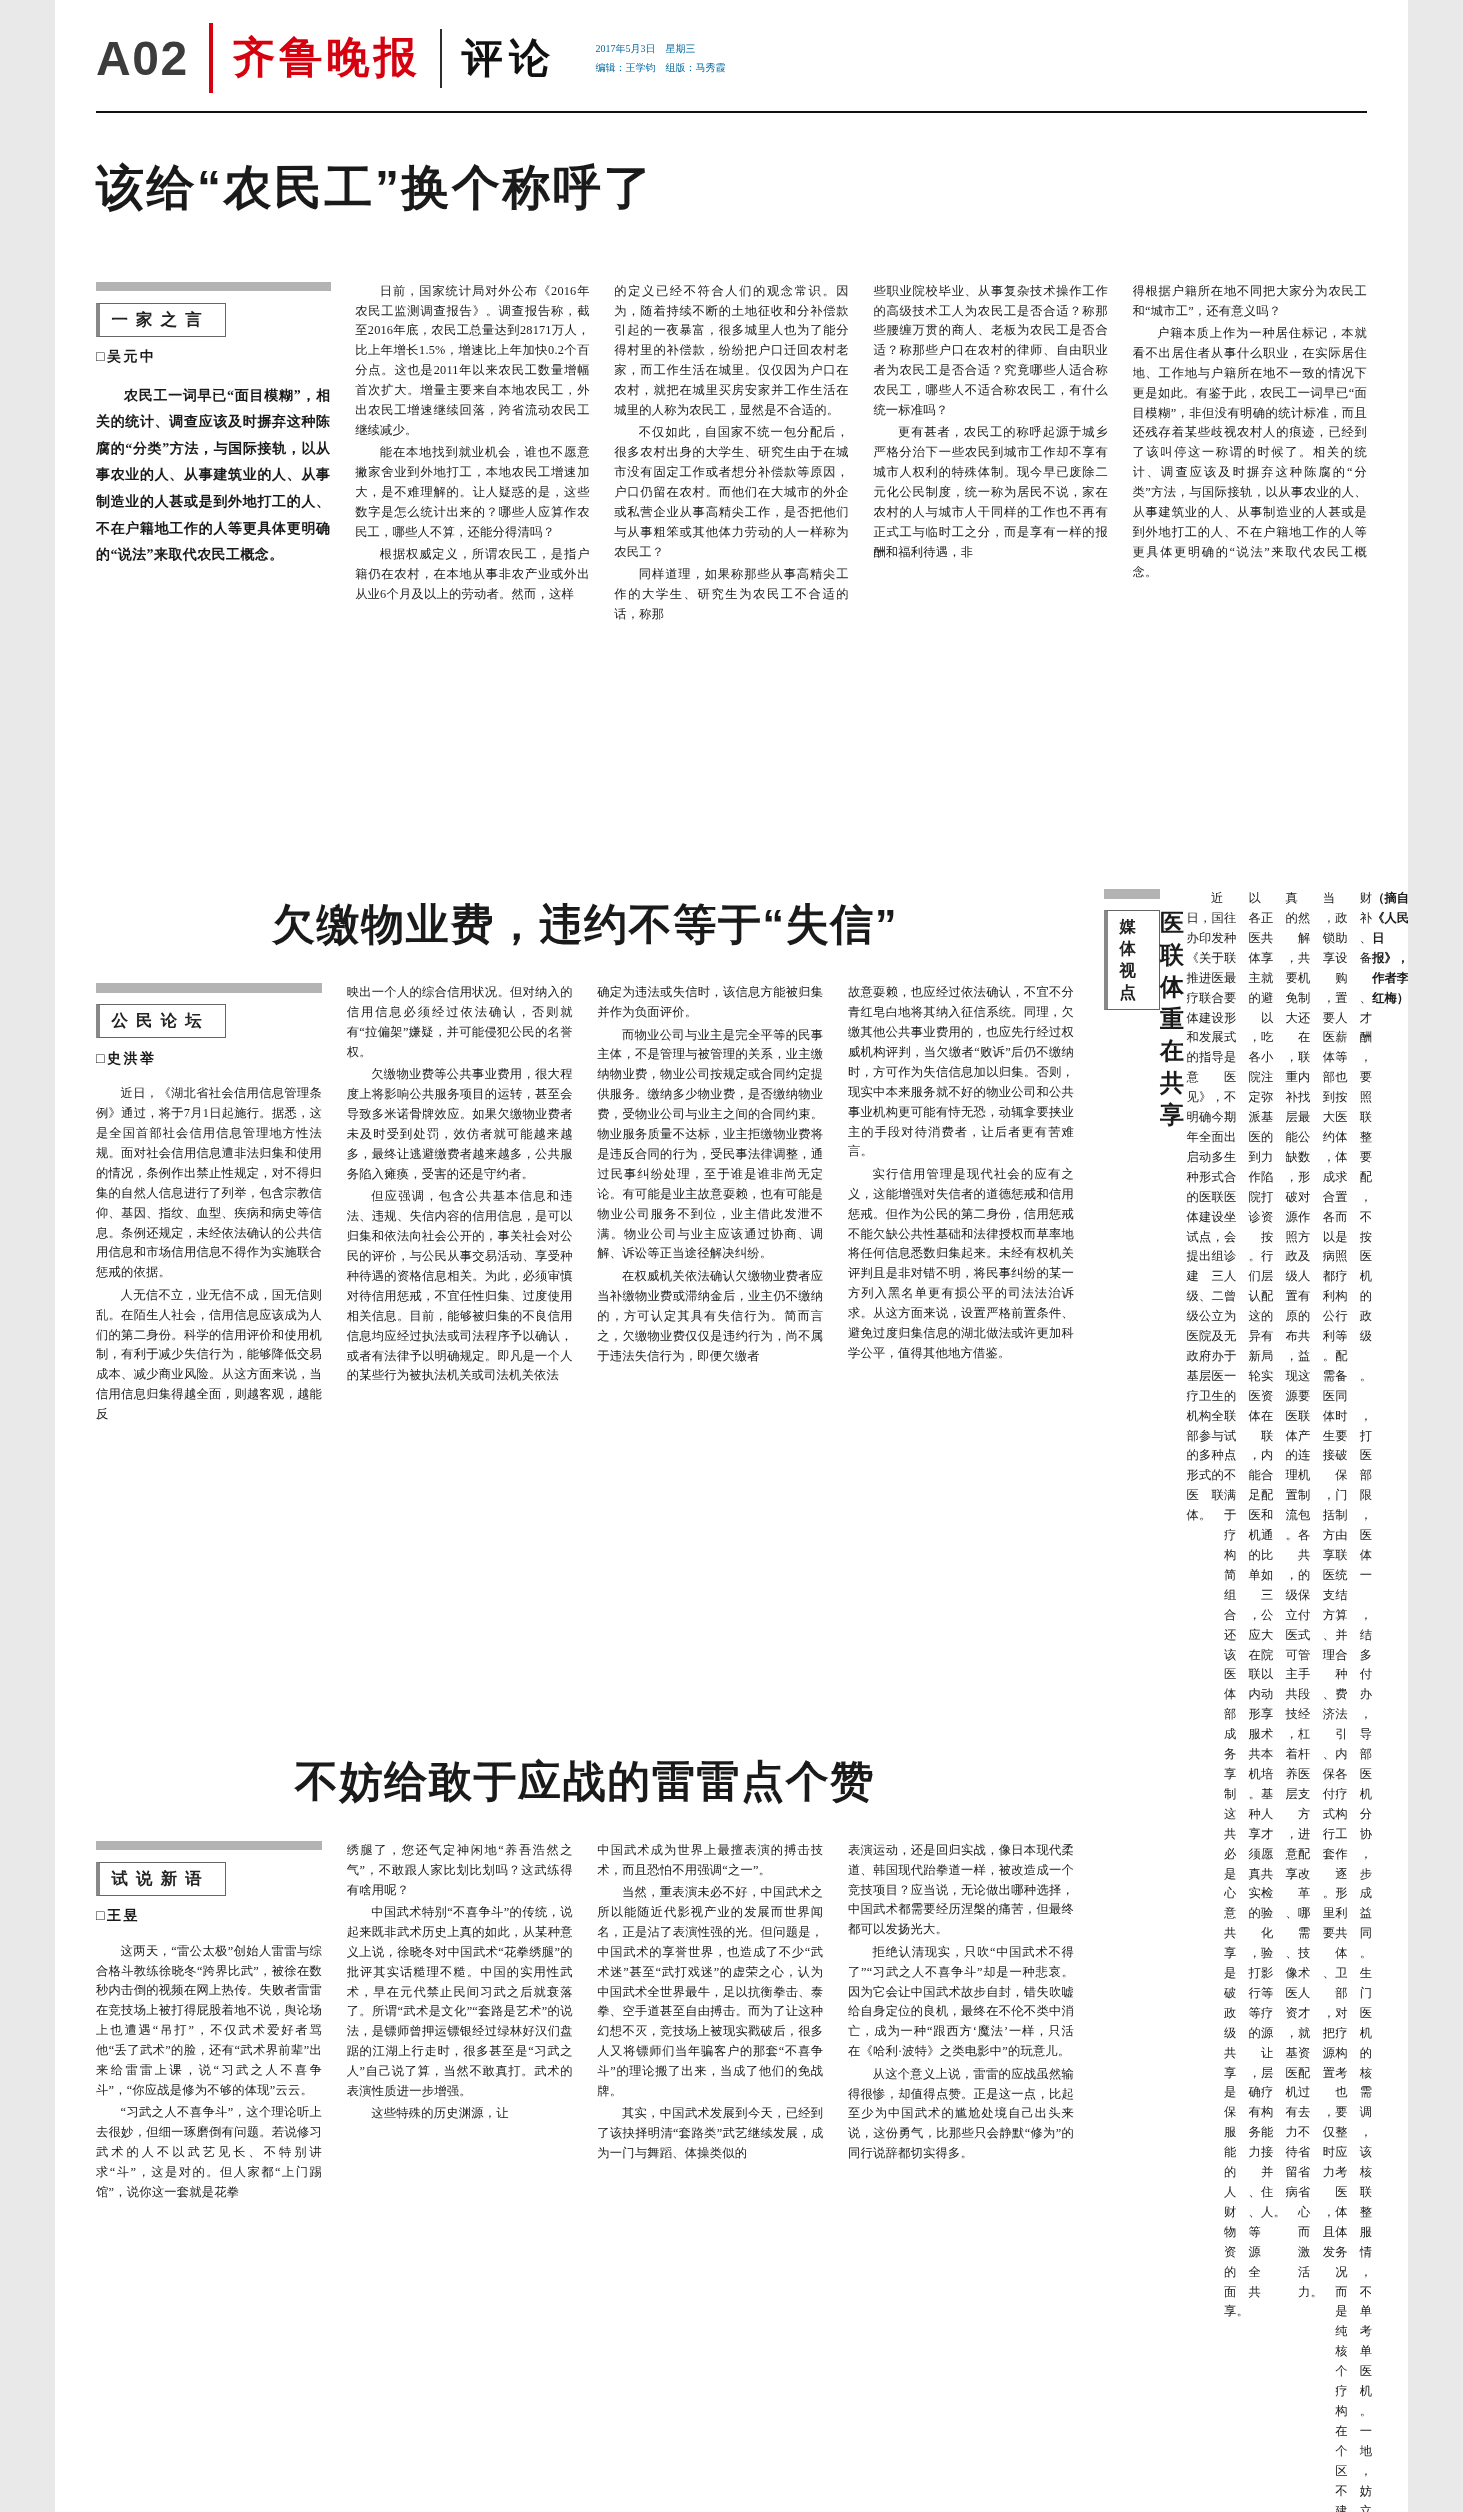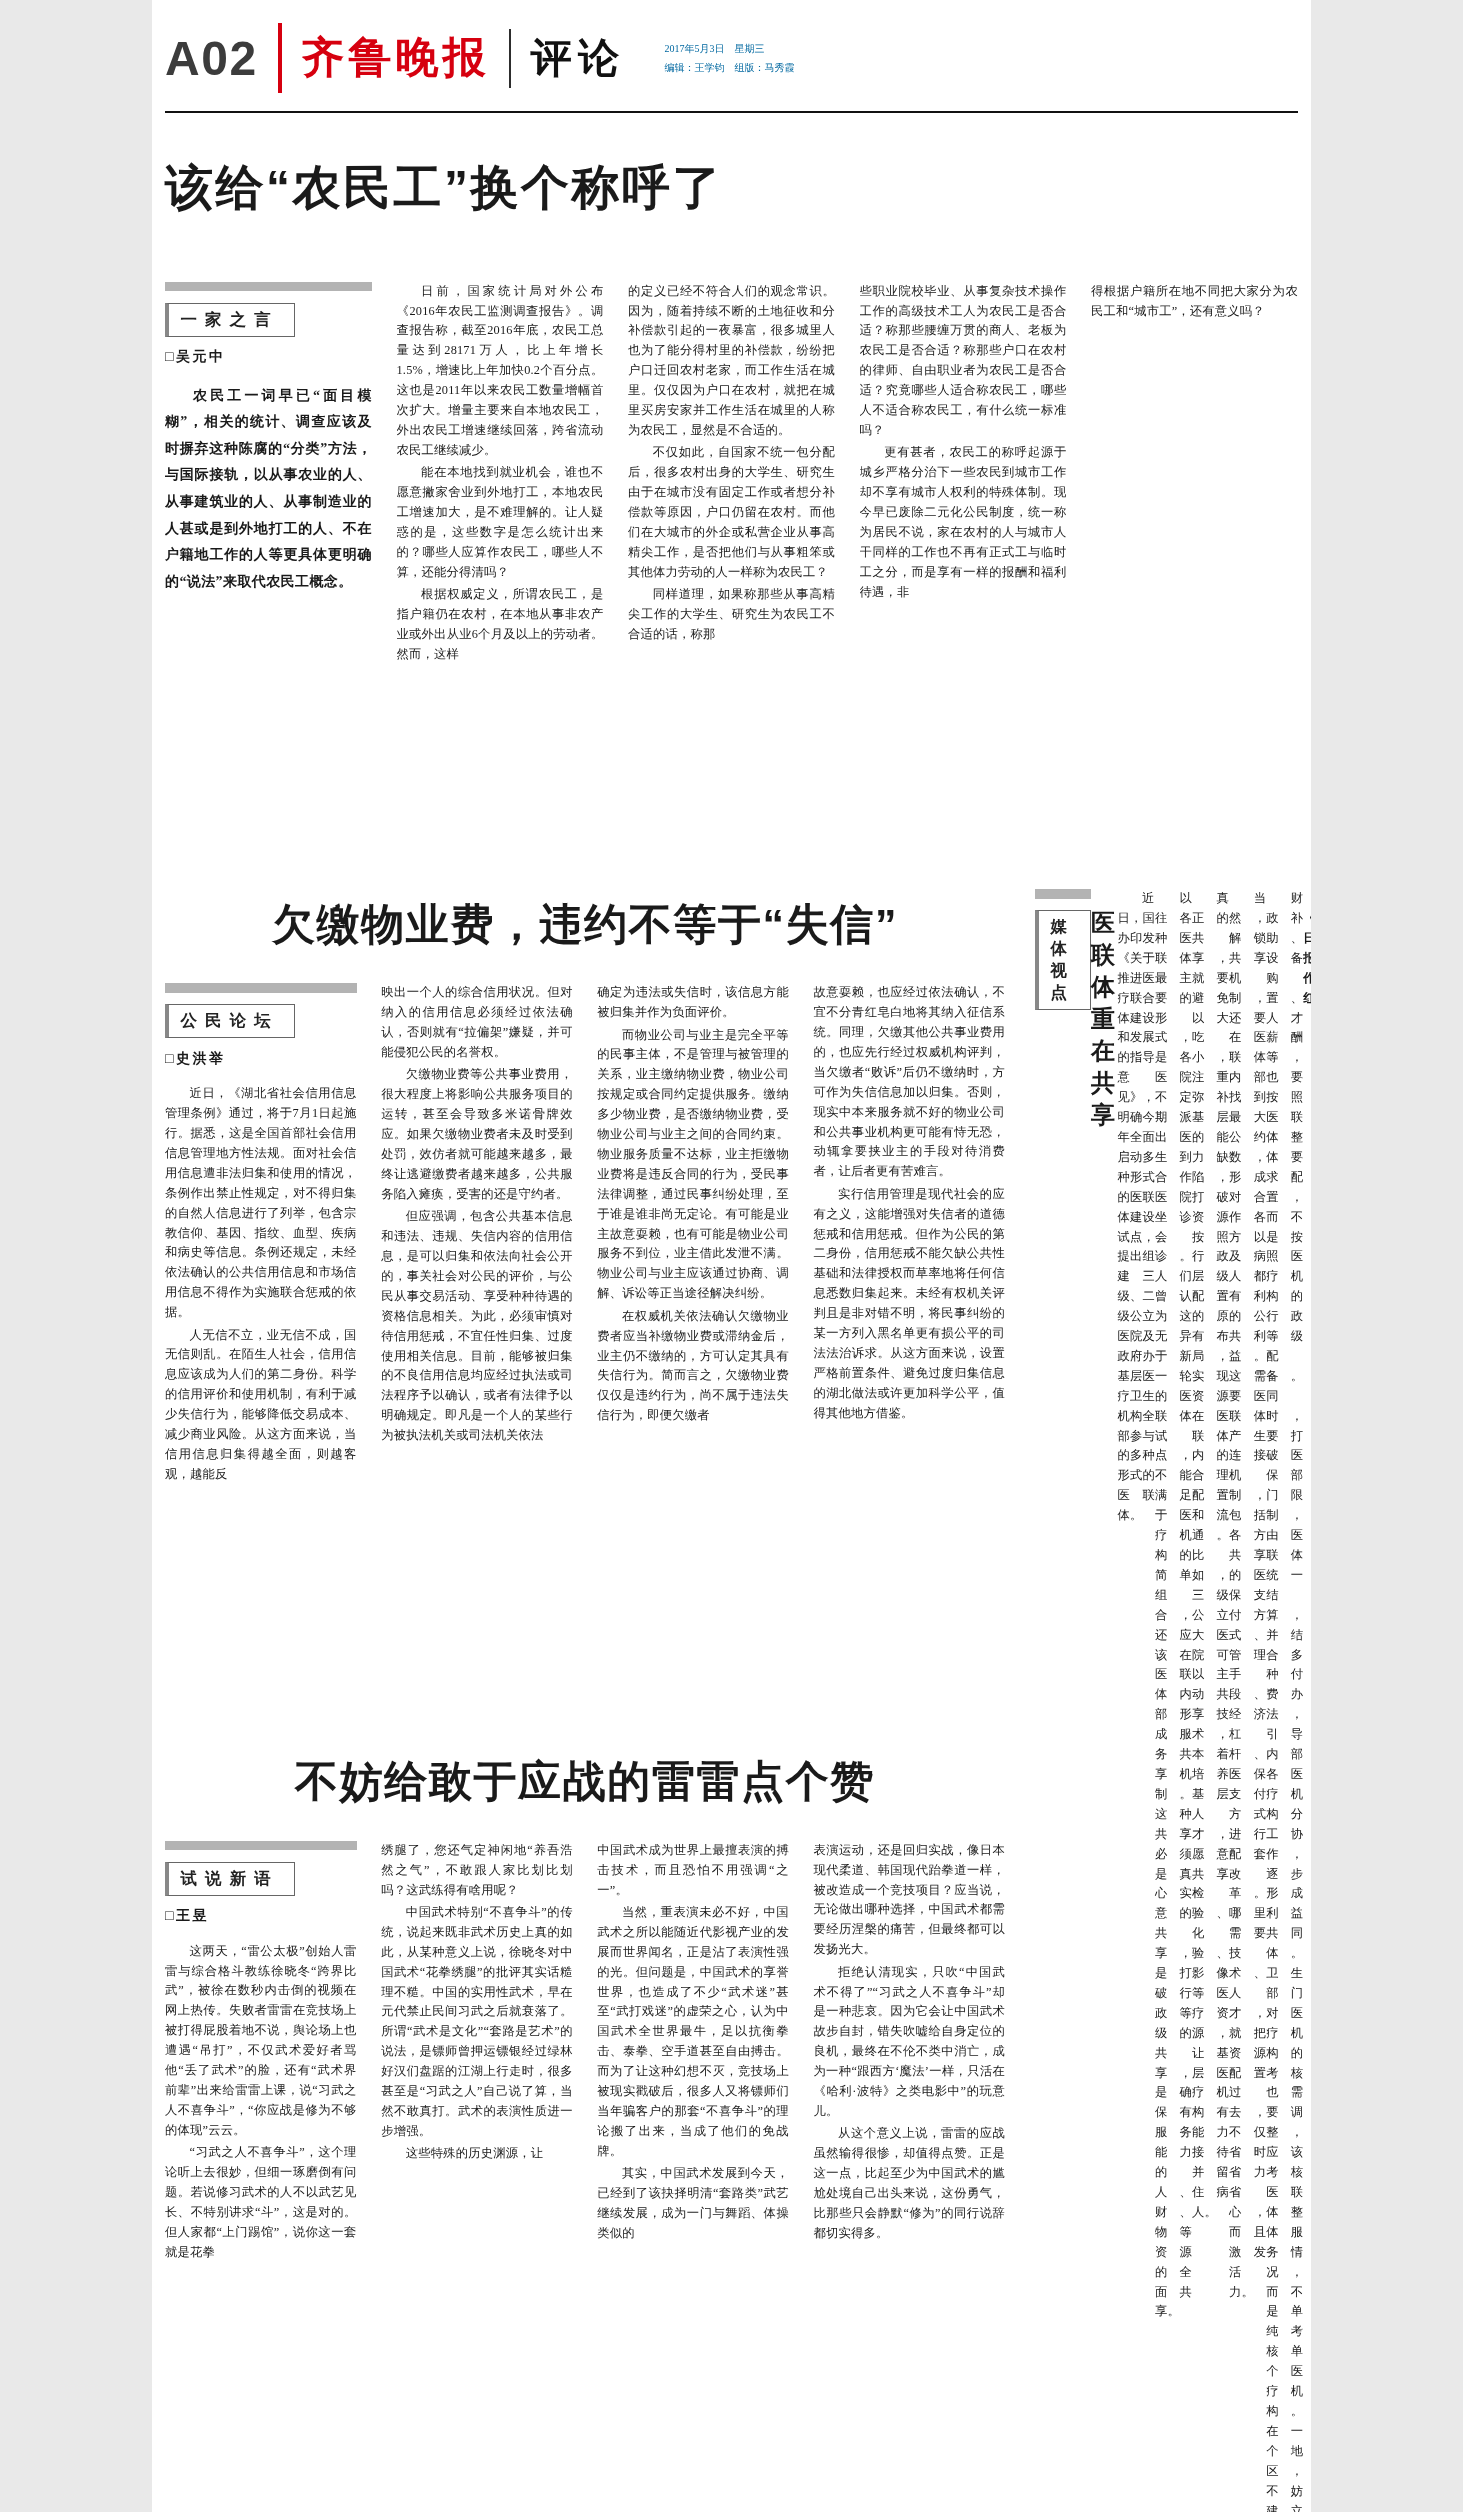--- a/index.html
+++ b/index.html
@@ -1,19 +1,19 @@
 <!DOCTYPE html>
 <html style="font-size:13px"><head>
 <meta charset="utf-8">
 <style>
   * { margin:0; padding:0; box-sizing:border-box; }
   html, body { background:#e9e9e9; }
   .page {
-    width:1159px; height:2512px; margin:0 auto; background:#ffffff;
-    padding:0 13px; position:relative; overflow:hidden;
+    width:1353px; height:2512px; margin:0 auto; background:#ffffff;
+    padding:0 41px; position:relative; overflow:hidden;
     font-family:"Liberation Serif","DejaVu Serif",serif; color:#1a1a1a;
   }
   
   .masthead{ display:flex; align-items:center; gap:19.7px; padding-top:23px; padding-bottom:18px; border-bottom:2.5px solid #111; }
   .pagenum{ font-family:"Liberation Sans","DejaVu Sans",sans-serif; font-size:48px; font-weight:bold; color:#3c3c3c; letter-spacing:1.6px; }
   .red-sep{ width:4.1px; height:70px; background:#d6000f; }
   .paper-name{ font-size:43px; font-weight:bold; color:#d6000f; letter-spacing:4.1px; }
   .v-sep{ width:1.6px; height:59px; background:#2d2d2d; }
   .section-name{ font-family:"Liberation Sans","DejaVu Sans",sans-serif; font-size:41px; font-weight:bold; letter-spacing:6.6px; color:#111;text-align:center; }
   .date-block{ font-size:10px; color:#0369a1; line-height:1.9; margin-left:19px; align-self:center; }
@@ -82,20 +82,21 @@
         <p class="body cont">的定义已经不符合人们的观念常识。因为，随着持续不断的土地征收和分补偿款引起的一夜暴富，很多城里人也为了能分得村里的补偿款，纷纷把户口迁回农村老家，而工作生活在城里。仅仅因为户口在农村，就把在城里买房安家并工作生活在城里的人称为农民工，显然是不合适的。</p>
         <p class="body">不仅如此，自国家不统一包分配后，很多农村出身的大学生、研究生由于在城市没有固定工作或者想分补偿款等原因，户口仍留在农村。而他们在大城市的外企或私营企业从事高精尖工作，是否把他们与从事粗笨或其他体力劳动的人一样称为农民工？</p>
         <p class="body">同样道理，如果称那些从事高精尖工作的大学生、研究生为农民工不合适的话，称那</p>
       </div>
       <div class="col a1-col">
         <p class="body cont">些职业院校毕业、从事复杂技术操作工作的高级技术工人为农民工是否合适？称那些腰缠万贯的商人、老板为农民工是否合适？称那些户口在农村的律师、自由职业者为农民工是否合适？究竟哪些人适合称农民工，哪些人不适合称农民工，有什么统一标准吗？</p>
         <p class="body">更有甚者，农民工的称呼起源于城乡严格分治下一些农民到城市工作却不享有城市人权利的特殊体制。现今早已废除二元化公民制度，统一称为居民不说，家在农村的人与城市人干同样的工作也不再有正式工与临时工之分，而是享有一样的报酬和福利待遇，非</p>
       </div>
       <div class="col a1-col">
         <p class="body cont">得根据户籍所在地不同把大家分为农民工和“城市工”，还有意义吗？</p>
+        <p class="body">户籍本质上作为一种居住标记，本就看不出居住者从事什么职业，在实际居住地、工作地与户籍所在地不一致的情况下更是如此。有鉴于此，农民工一词早已“面目模糊”，非但没有明确的统计标准，而且还残存着某些歧视农村人的痕迹，已经到了该叫停这一称谓的时候了。相关的统计、调查应该及时摒弃这种陈腐的“分类”方法，与国际接轨，以从事农业的人、从事建筑业的人、从事制造业的人甚或是到外地打工的人、不在户籍地工作的人等更具体更明确的“说法”来取代农民工概念。</p>
       </div>
     </div>
   </section>
 
   <div class="mid">
     <div class="mid-left">
 
       <section class="art2">
         <h2 class="headline-l">欠缴物业费，违约不等于“失信”</h2>
         <div class="cols">

